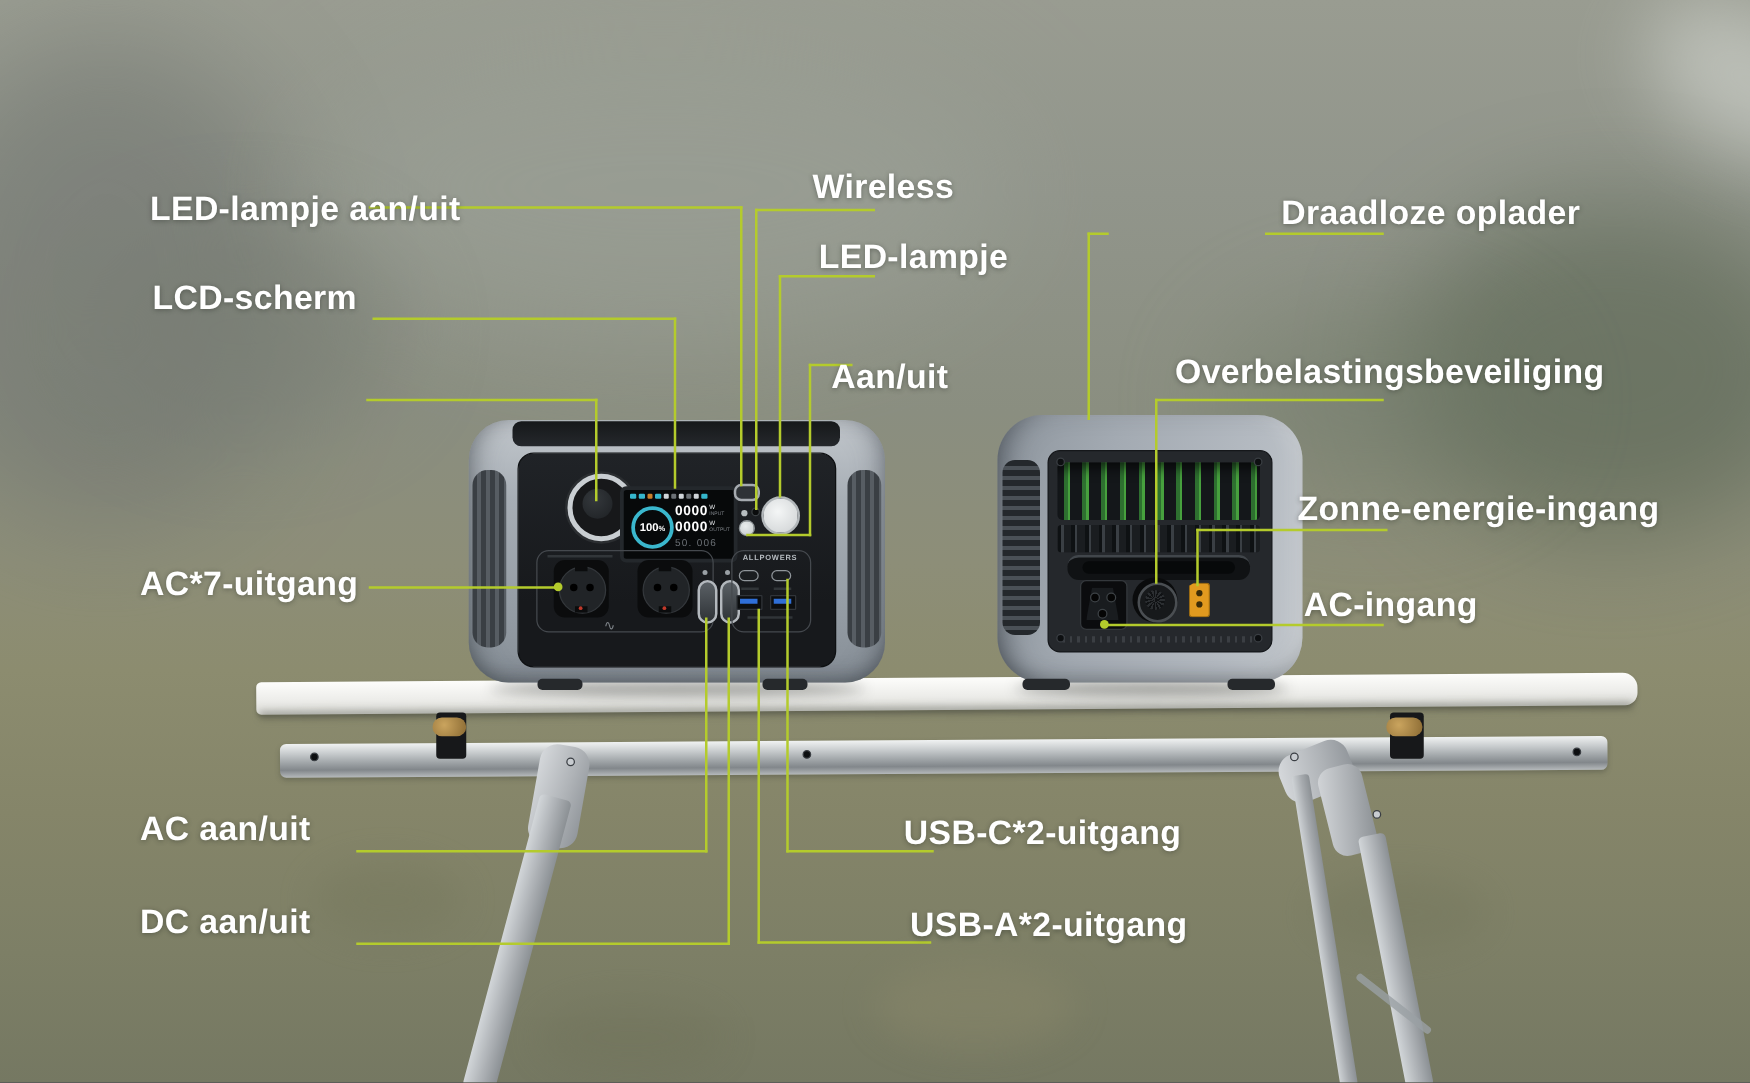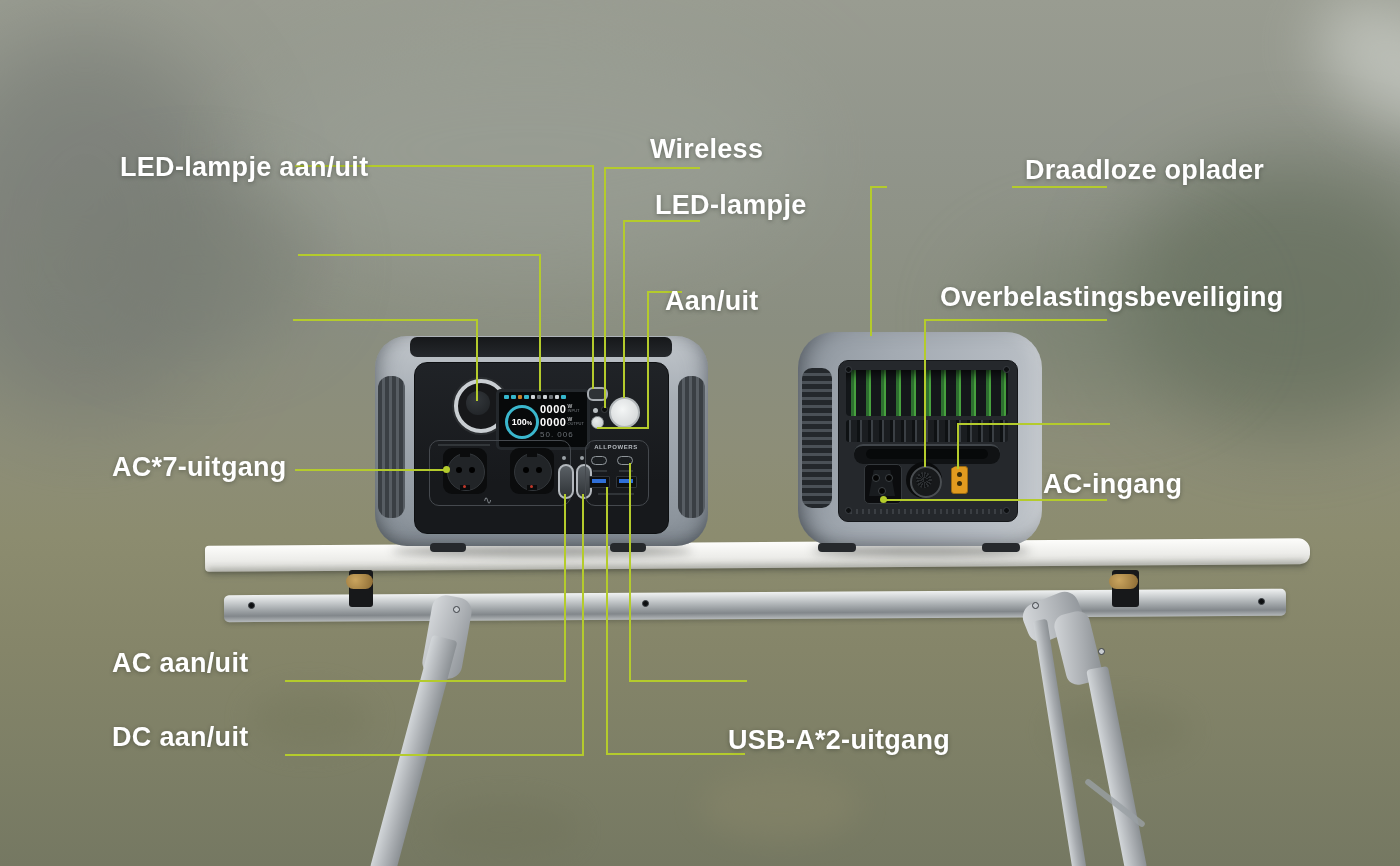--- a/index.html
+++ b/index.html
@@ -260,24 +260,27 @@
   <div class="hline" style="left:924px;top:319px;width:183px"></div>
   <div class="vline" style="left:924px;top:319px;height:148px"></div>
 
   <div class="hline" style="left:957px;top:423px;width:153px"></div>
   <div class="vline" style="left:957px;top:423px;height:46px"></div>
 
   <div class="hline" style="left:884px;top:499px;width:223px"></div>
   <div class="enddot" style="left:880px;top:496px"></div>
 
   <div class="callout" style="left:120px;top:152px">LED-lampje aan/uit</div>
+  <div class="callout" style="left:122px;top:223px">LCD-scherm</div>
   <div class="callout" style="left:112px;top:452px">AC*7-uitgang</div>
   <div class="callout" style="left:112px;top:648px">AC aan/uit</div>
   <div class="callout" style="left:112px;top:722px">DC aan/uit</div>
   <div class="callout" style="left:650px;top:134px">Wireless</div>
   <div class="callout" style="left:655px;top:190px">LED-lampje</div>
   <div class="callout" style="left:665px;top:286px">Aan/uit</div>
+  <div class="callout" style="left:723px;top:651px">USB-C*2-uitgang</div>
   <div class="callout" style="left:728px;top:725px">USB-A*2-uitgang</div>
   <div class="callout" style="left:940px;top:282px">Overbelastingsbeveiliging</div>
   <div class="callout" style="left:1025px;top:155px">Draadloze oplader</div>
+  <div class="callout" style="left:1038px;top:392px">Zonne-energie-ingang</div>
   <div class="callout" style="left:1043px;top:469px">AC-ingang</div>
 
 </div>
 
 </body></html>

